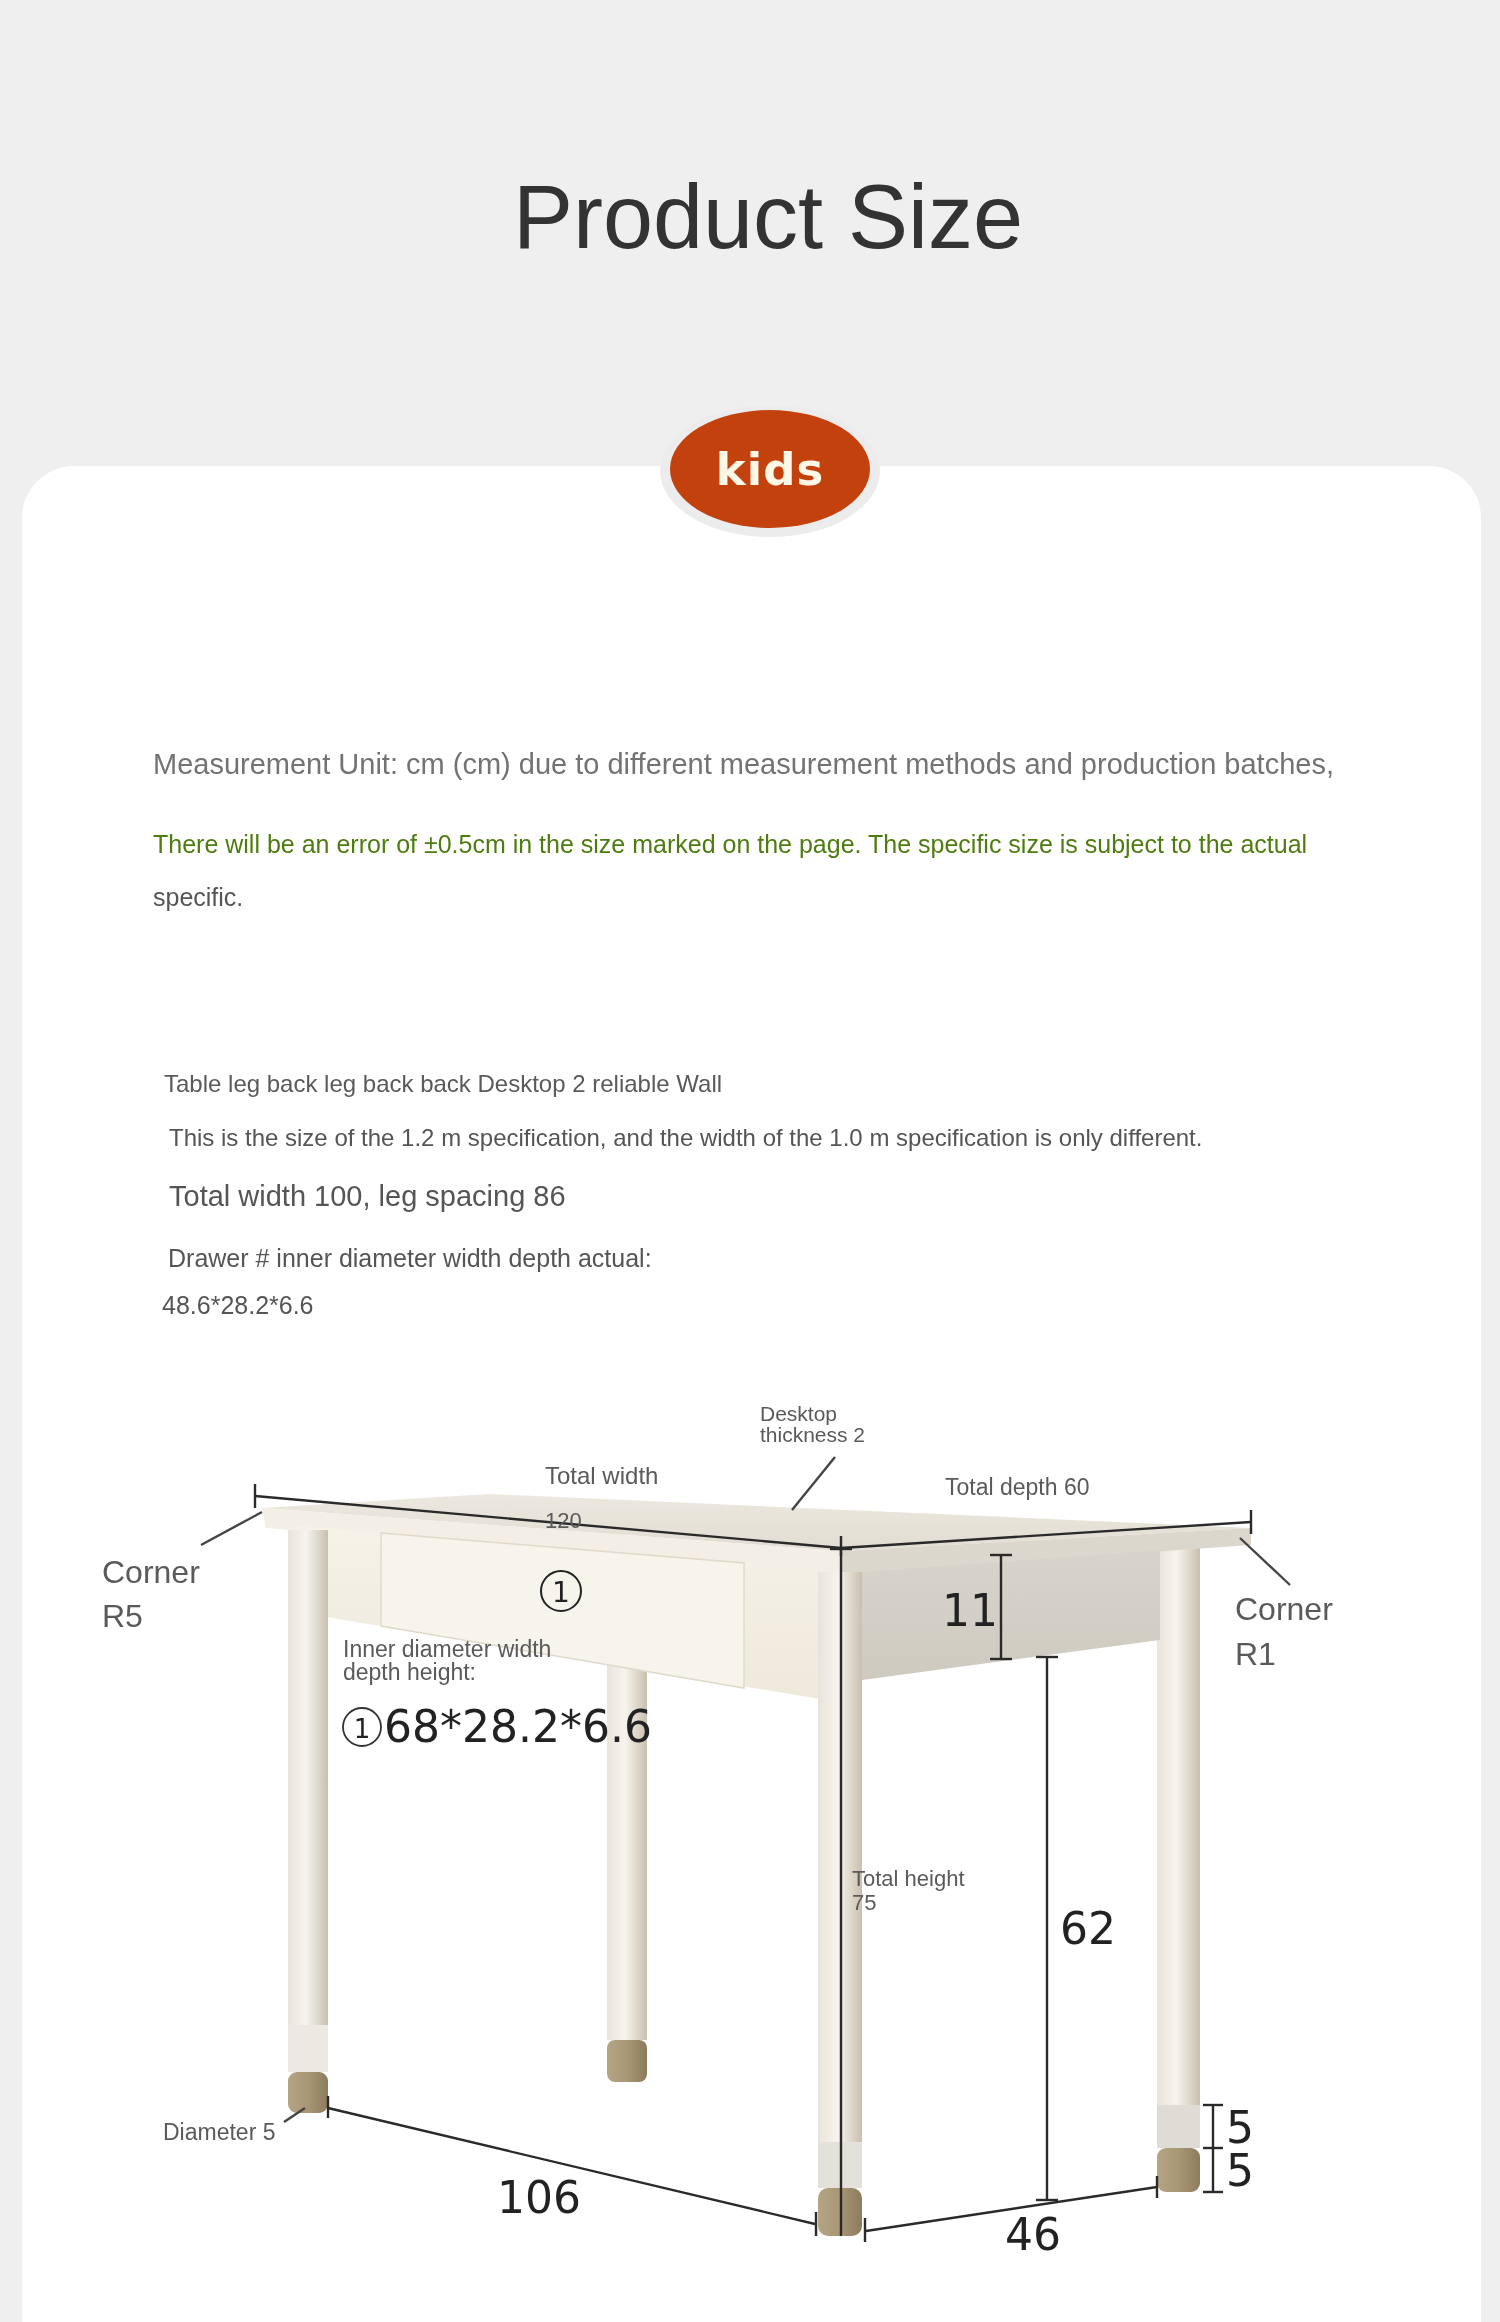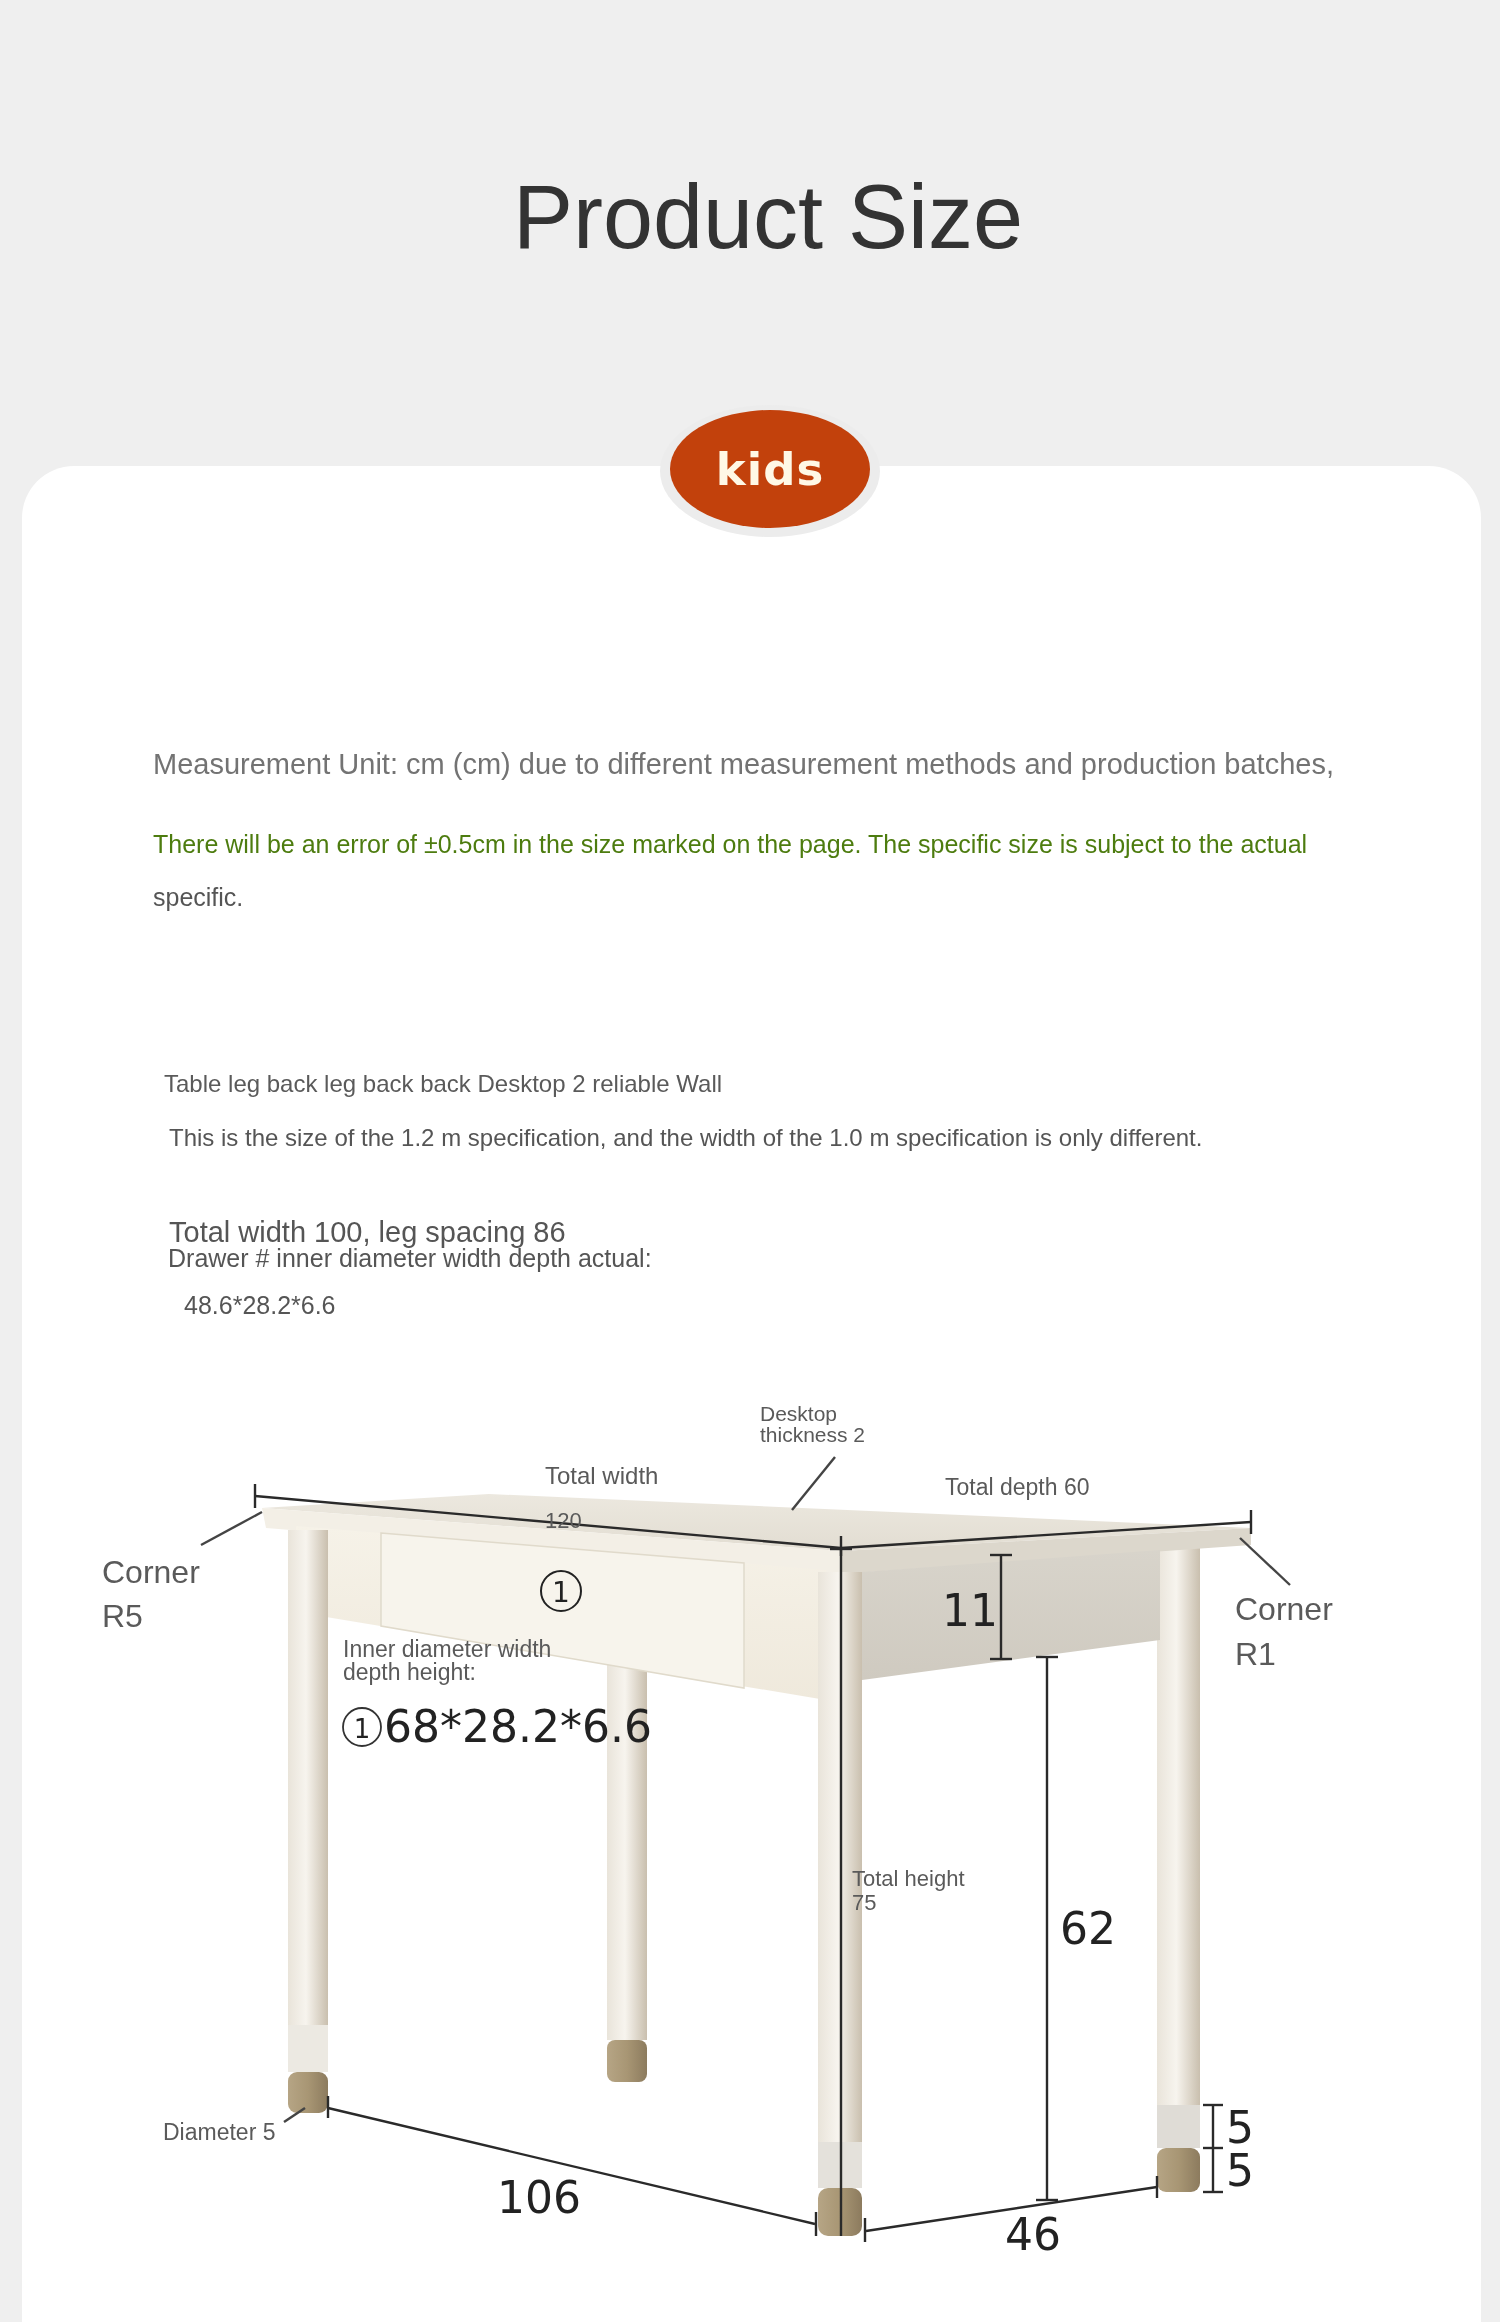--- a/index.html
+++ b/index.html
@@ -27,23 +27,23 @@
     border-radius: 50%; background: #c2410c;
     display: flex; align-items: center; justify-content: center;
     color: #fff8e6; font-family: "DejaVu Sans", sans-serif; font-weight: bold;
     font-size: 45px; letter-spacing: 1px;
   }
   .p1 { left: 153px; top: 748px; font-size: 29px; color: #737373; }
   .p2 { left: 153px; top: 830px; font-size: 25px; color: #4d7c0f; }
   .p3 { left: 153px; top: 883px; font-size: 25px; color: #555; }
   .n1 { left: 164px; top: 1054px; font-size: 24px; color: #5a5a5a; margin-top: 16px; }
   .n2 { left: 169px; top: 1124px; font-size: 24px; color: #555; }
-  .n3 { left: 169px; top: 1180px; font-size: 29px; color: #555; margin-top: 36px; }
+  .n3 { left: 169px; top: 1180px; font-size: 29px; color: #555; }
   .n4 { left: 168px; top: 1244px; font-size: 25px; color: #555; }
-  .n5 { left: 184px; top: 1291px; font-size: 25px; color: #555; }
+  .n5 { left: 162px; top: 1291px; font-size: 25px; color: #555; }
   svg.diagram { position: absolute; left: 0; top: 0; }
   .lbl { font-family: "Liberation Sans", sans-serif; fill: #5a5a5a; }
   .num { font-family: "DejaVu Sans", sans-serif; fill: #222; }
 </style>
 </head>
 <body>
 
 <div class="abs title">Product Size</div>
 
 <div class="card"></div>

